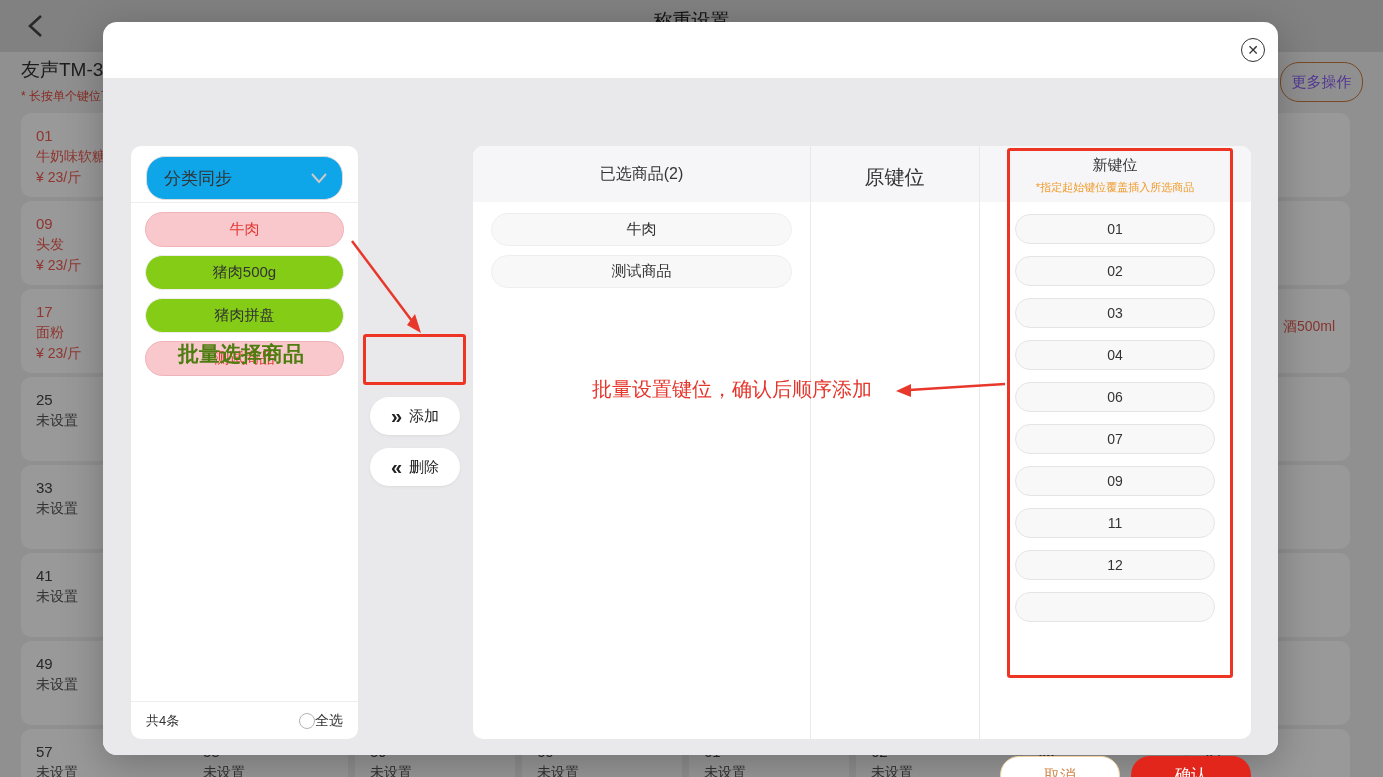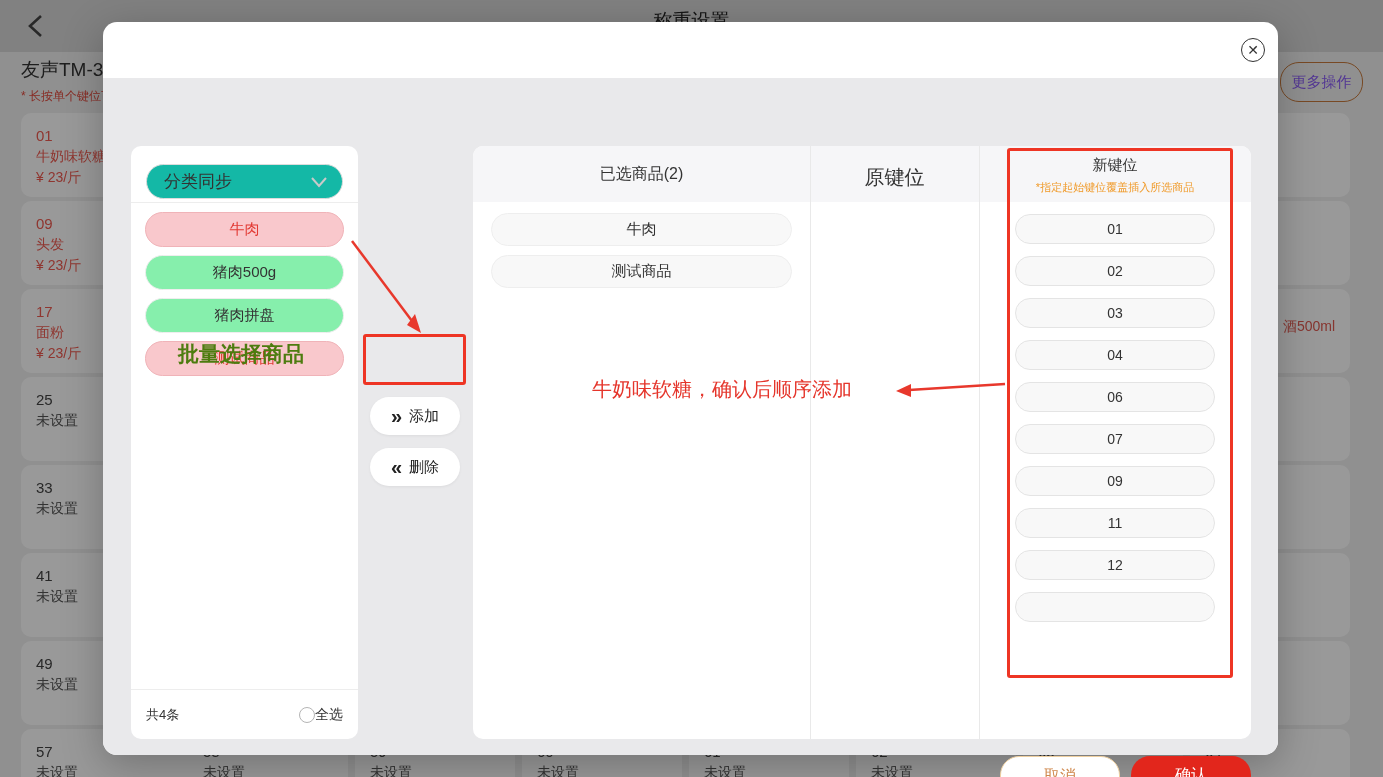--- a/index.html
+++ b/index.html
@@ -28,29 +28,29 @@
   .dim{position:absolute;inset:0;background:rgba(0,0,0,0.40);z-index:10;}
   
   .modal{position:absolute;left:103px;top:22px;width:1175px;height:733px;background:#ffffff;
          border-radius:14px;z-index:20;box-shadow:0 10px 40px rgba(0,0,0,.25);}
   .modal-title{position:absolute;left:0;right:0;top:38px;text-align:center;font-size:17px;color:#333;}
   .close{position:absolute;left:1138px;top:16px;width:22px;height:22px;border:1.6px solid #333;border-radius:50%;
          display:flex;align-items:center;justify-content:center;font-size:14px;color:#333;line-height:1;cursor:pointer;}
   .modal-body{position:absolute;left:0;top:56px;width:1175px;height:677px;background:#e9e9eb;border-radius:0 0 14px 14px;}
   
   .lpanel{position:absolute;left:28px;top:68px;width:227px;height:593px;background:#fff;border-radius:10px;}
-  .dropdown{position:absolute;left:15px;top:10px;width:197px;height:35px;border:1px solid #dcdcdc;border-radius:19px;
-            box-sizing:border-box;display:flex;align-items:center;padding:0 12px 0 17px;background:#14b8a6;cursor:pointer;margin-top:8px;}
+  .dropdown{position:absolute;left:15px;top:10px;width:197px;height:44px;border:1px solid #dcdcdc;border-radius:19px;
+            box-sizing:border-box;display:flex;align-items:center;padding:0 12px 0 17px;background:#0ea5e9;cursor:pointer;}
   .dropdown span{font-size:17px;color:#333;flex:1;}
   .lp-div{position:absolute;left:0;top:56px;width:100%;height:1px;background:#ededed;}
   .cat-list{position:absolute;left:14px;top:66px;width:199px;display:flex;flex-direction:column;gap:8px;}
-  .cat-item{height:35px;border-radius:18px;background:#86efac;border:1px solid #eeeeee;box-sizing:border-box;
+  .cat-item{height:35px;border-radius:18px;background:#84cc16;border:1px solid #eeeeee;box-sizing:border-box;
             display:flex;align-items:center;justify-content:center;font-size:15px;color:#333;cursor:pointer;}
   .cat-item.sel{background:#f9c8cc;border-color:#f0b3b8;color:#e23a34;}
-  .lp-foot{position:absolute;left:0;bottom:0;width:100%;height:50px;border-top:1px solid #ededed;box-sizing:border-box;
+  .lp-foot{position:absolute;left:0;bottom:0;width:100%;height:38px;border-top:1px solid #ededed;box-sizing:border-box;
            display:flex;align-items:center;justify-content:space-between;padding:0 15px;}
   .lp-count{font-size:13px;color:#333;}
   .selall{display:flex;align-items:center;font-size:14px;color:#333;cursor:pointer;}
   .radio{width:16px;height:16px;border:1.5px solid #b5b5b5;border-radius:50%;background:#fff;box-sizing:border-box;}
   
   .tbtn{position:absolute;width:90px;height:38px;background:#fff;border-radius:19px;display:flex;align-items:center;
         justify-content:center;gap:7px;font-size:15px;color:#222;cursor:pointer;box-shadow:0 1px 3px rgba(0,0,0,.06);}
   .tbtn .gly{font-size:20px;font-weight:bold;line-height:1;}
   .tbtn.add{left:267px;top:319px;}
   .tbtn.del{left:267px;top:370px;}
@@ -274,21 +274,21 @@
         <div class="key-pill partial"></div>
       </div>
     </div>
 
     <div class="btn-cancel">取消</div>
     <div class="btn-confirm">确认</div>
   </div>
 </div>
 
 <div class="anno ann-pick">批量选择商品</div>
-<div class="anno ann-start">牛奶味软糖，确认后顺序添加</div>
+<div class="anno ann-start">批量设置键位，确认后顺序添加</div>
 <div class="hbox add"></div>
 <div class="hbox keys"></div>
 <svg class="arrows" width="1383" height="777" viewBox="0 0 1383 777">
   <line x1="352" y1="241" x2="412" y2="321" stroke="#e8382c" stroke-width="2.5"></line>
   <polygon points="421,333 407,325 415,314" fill="#e8382c"></polygon>
   <line x1="909" y1="390" x2="1005" y2="384" stroke="#e8382c" stroke-width="2.5"></line>
   <polygon points="896,391 911,384 911,397" fill="#e8382c"></polygon>
 </svg>
 
 </body></html>

